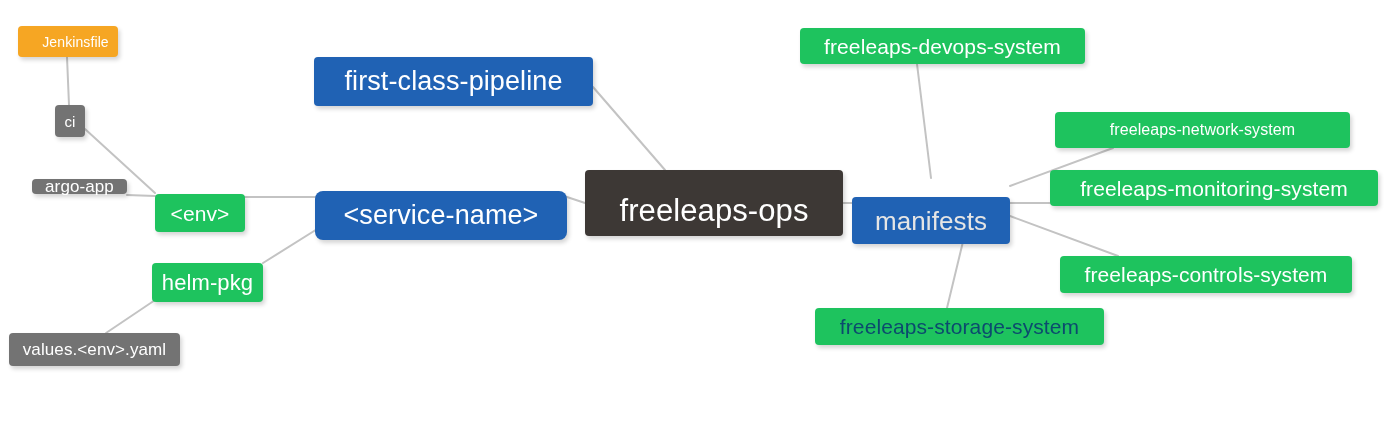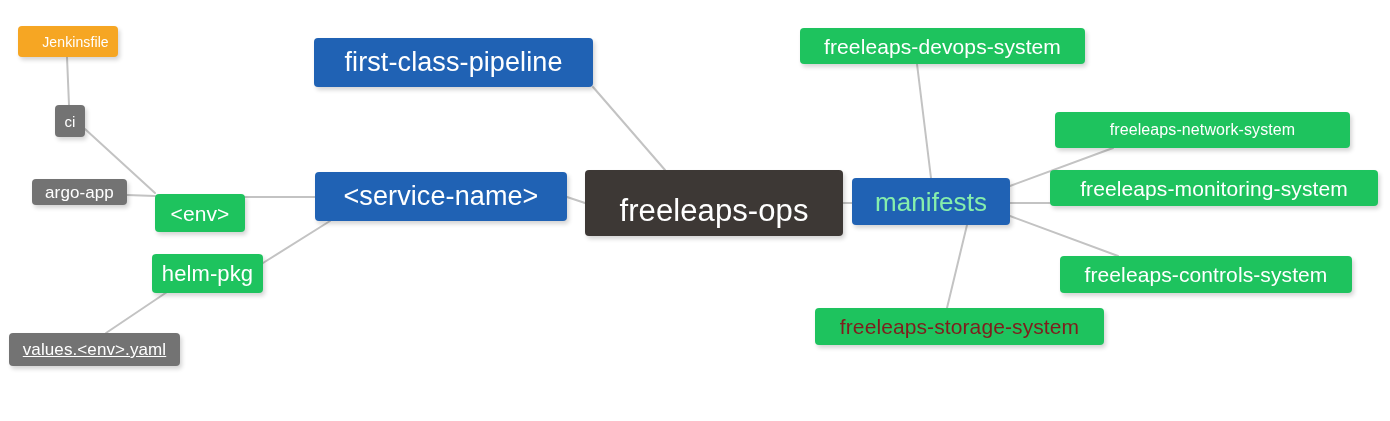--- a/index.html
+++ b/index.html
@@ -45,21 +45,21 @@
     user-select: none;
     cursor: default;
   }
   .node-label {
     display: block;
     line-height: 1;
     padding: 0 1px;
   }
   
   .c-root   { background: #3d3835; }
-  .c-blue   { background: #2062b4; }
+  .c-blue   { background: #2062b4; margin-top: 19px; }
   .c-green  { background: #1ec35e; }
   .c-red    { background: #737373; }
   .c-orange { background: #f6a623; }
 </style>
 </head>
 <body style="background: rgb(255, 255, 255); width: 1390px; height: 421px;">
 
 <div id="mindmap">
   <svg id="edge-layer" width="1390" height="421" viewBox="0 0 1390 421" xmlns="http://www.w3.org/2000/svg">
       <line x1="593" y1="87" x2="665" y2="170" stroke="#c3c3c3" stroke-width="2" stroke-linecap="round"></line>
@@ -77,53 +77,53 @@
       <line x1="1010" y1="216" x2="1118" y2="256" stroke="#c3c3c3" stroke-width="2" stroke-linecap="round"></line>
       <line x1="967" y1="225" x2="947" y2="308" stroke="#c3c3c3" stroke-width="2" stroke-linecap="round"></line>
     </svg>
   <div id="node-layer">
       <div class="node c-root" style="left: 585px; top: 170px; width: 258px; height: 66px;">
         <span class="node-label" style="font-size: 31px; color: rgb(255, 255, 255); margin-top: 15px;">freeleaps-ops</span>
       </div>
       <div class="node c-blue" style="left: 314px; top: 38px; width: 279px; height: 49px;">
         <span class="node-label" style="font-size: 27px; color: rgb(255, 255, 255);">first-class-pipeline</span>
       </div>
-      <div class="node c-blue" style="left: 315px; top: 172px; width: 252px; height: 49px;">
+      <div class="node c-blue" style="left: 315px; top: 172px; width: 252px; height: 49px; border-radius: 8px;">
         <span class="node-label" style="font-size: 27px; color: rgb(255, 255, 255);">&lt;service-name&gt;</span>
       </div>
       <div class="node c-green" style="left: 155px; top: 178px; width: 90px; height: 38px; margin-top: 16px;">
         <span class="node-label" style="font-size: 21px; color: rgb(255, 255, 255);">&lt;env&gt;</span>
       </div>
       <div class="node c-red" style="left: 55px; top: 105px; width: 30px; height: 32px;">
         <span class="node-label" style="font-size: 15px; color: rgb(255, 255, 255);">ci</span>
       </div>
       <div class="node c-orange" style="left: 18px; top: 26px; width: 100px; height: 31px;">
         <span class="node-label" style="font-size: 14px; color: rgb(255, 255, 255); margin-left: 15px;">Jenkinsfile</span>
       </div>
-      <div class="node c-red" style="left: 32px; top: 179px; width: 95px; height: 26px; text-align: right;">
+      <div class="node c-red" style="left: 32px; top: 179px; width: 95px; height: 15px; text-align: right;">
         <span class="node-label" style="font-size: 17px; color: rgb(255, 255, 255);">argo-app</span>
       </div>
-      <div class="node c-green" style="left: 152px; top: 254px; width: 111px; height: 39px;">
+      <div class="node c-green" style="left: 152px; top: 263px; width: 111px; height: 39px;">
         <span class="node-label" style="font-size: 22px; color: rgb(255, 255, 255);">helm-pkg</span>
       </div>
       <div class="node c-red" style="left: 9px; top: 333px; width: 171px; height: 33px;">
-        <span class="node-label" style="font-size: 17px; color: rgb(255, 255, 255); text-decoration: underline;">values.&lt;env&gt;.yaml</span>
+        <span class="node-label" style="font-size: 17px; color: rgb(255, 255, 255);">values.&lt;env&gt;.yaml</span>
       </div>
       <div class="node c-blue" style="left: 852px; top: 178px; width: 158px; height: 47px;">
-        <span class="node-label" style="font-size: 26px; color: #86efac;">manifests</span>
+        <span class="node-label" style="font-size: 26px; color: #e5e5e5;">manifests</span>
       </div>
       <div class="node c-green" style="left: 800px; top: 28px; width: 285px; height: 36px;">
         <span class="node-label" style="font-size: 21px; color: rgb(255, 255, 255);">freeleaps-devops-system</span>
       </div>
       <div class="node c-green" style="left: 1055px; top: 112px; width: 295px; height: 36px;">
         <span class="node-label" style="font-size: 16px; color: rgb(255, 255, 255);">freeleaps-network-system</span>
       </div>
       <div class="node c-green" style="left: 1050px; top: 170px; width: 328px; height: 36px;">
         <span class="node-label" style="font-size: 21px; color: rgb(255, 255, 255);">freeleaps-monitoring-system</span>
       </div>
       <div class="node c-green" style="left: 1060px; top: 256px; width: 292px; height: 37px;">
         <span class="node-label" style="font-size: 21px; color: rgb(255, 255, 255);">freeleaps-controls-system</span>
       </div>
       <div class="node c-green" style="left: 815px; top: 308px; width: 289px; height: 37px;">
-        <span class="node-label" style="font-size: 21px; color: #7f1d1d;">freeleaps-storage-system</span>
+        <span class="node-label" style="font-size: 21px; color: #0c4a6e;">freeleaps-storage-system</span>
       </div>
     </div>
 </div>
 
 </body></html>

